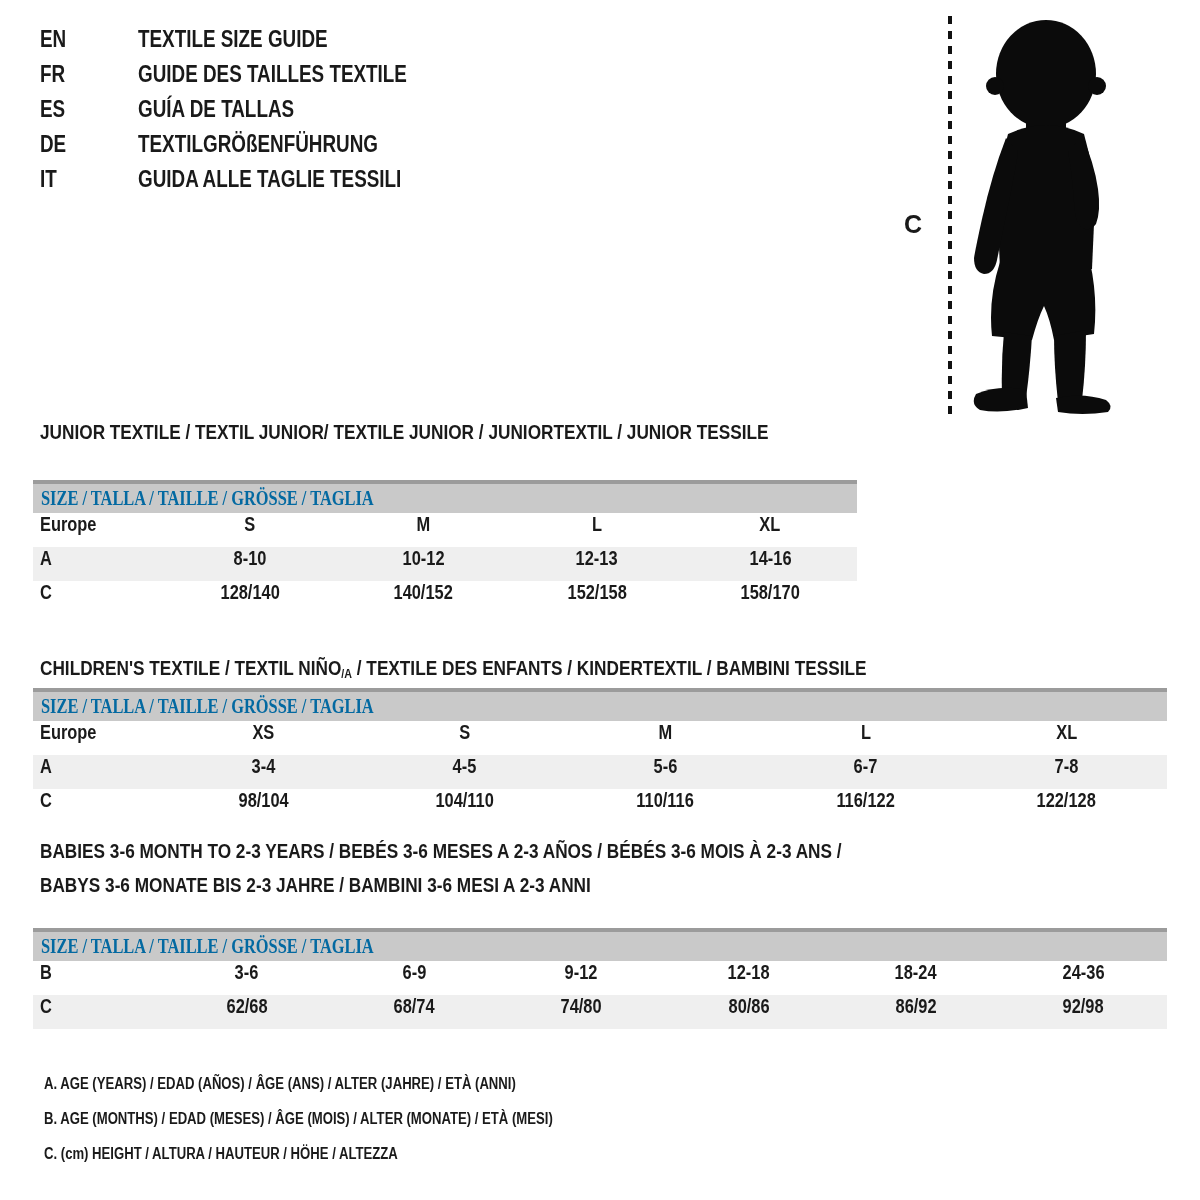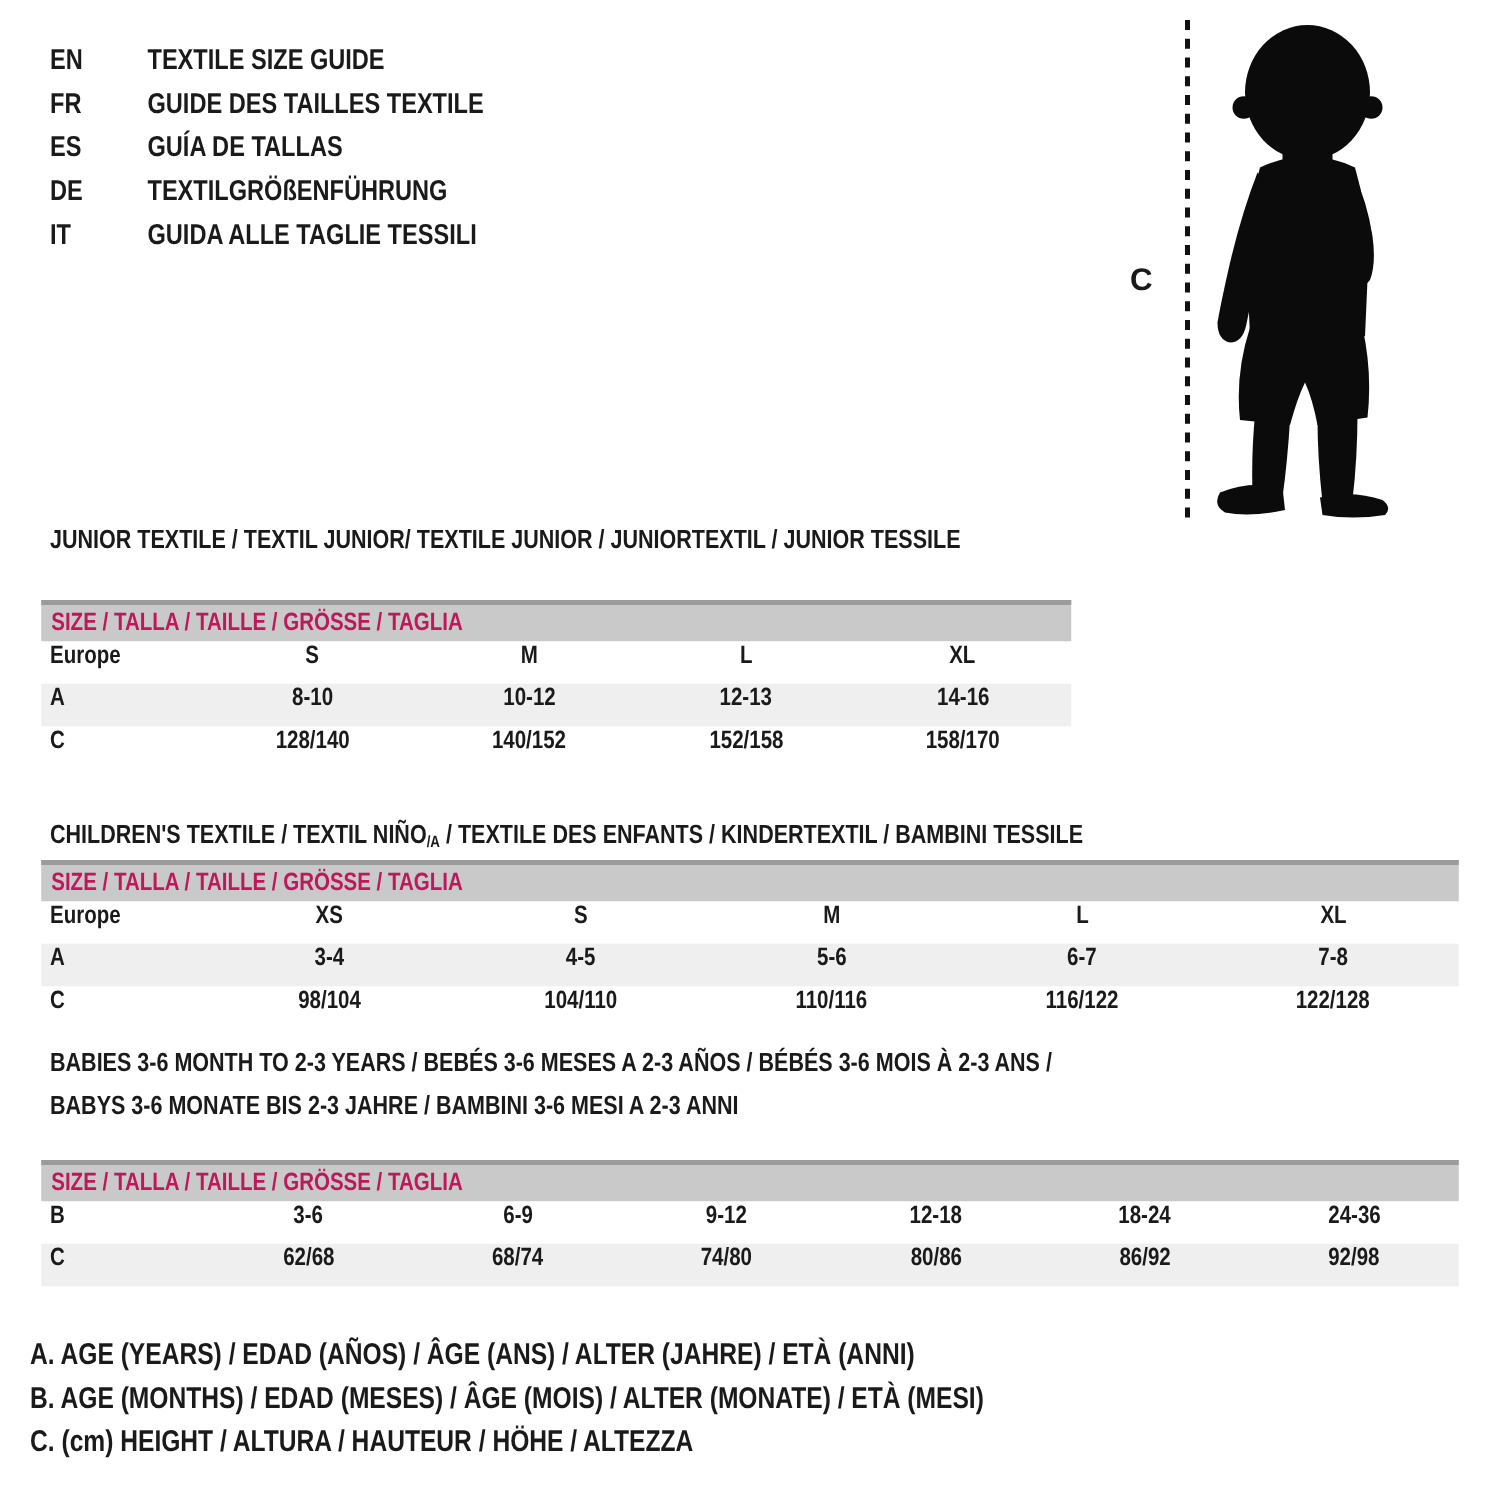--- a/index.html
+++ b/index.html
@@ -6,38 +6,38 @@
   body{
     width:1200px;height:1200px;background:#ffffff;position:relative;overflow:hidden;
     font-family:"Liberation Sans","DejaVu Sans",sans-serif;color:#1a1a1a;
   }
   .abs{position:absolute;}
   
   .cnd{display:inline-block;transform:scaleX(0.82);transform-origin:left center;white-space:nowrap;font-weight:bold;}
   .cndc{display:inline-block;transform:scaleX(0.82);transform-origin:center center;white-space:nowrap;font-weight:bold;}
 
   .lang-block{left:40px;top:26px;font-size:23px;}
-  .lang-row{display:flex;height:35px;align-items:flex-end;}
+  .lang-row{display:flex;height:35px;align-items:flex-start;gap:20px;}
   .lang-code{width:78px;flex:none;}
 
   .fig-label{left:904px;top:210px;font-size:25px;font-weight:bold;}
 
   .sec-title{font-size:21px;left:40px;}
   .babies-title{line-height:34px;}
 
   .size-table{left:33px;}
-  .thead{height:29px;border-top:4px solid #9b9b9b;background:#c9c9c9;line-height:29px;padding-left:8px;color:#be185d;font-size:20px;}
+  .thead{height:29px;border-top:4px solid #9b9b9b;background:#c9c9c9;line-height:29px;padding-left:8px;color:#0369a1;font-size:20px;font-family:Liberation Serif, serif;}
   .trow{display:flex;height:34px;align-items:flex-start;font-size:20px;}
   .trow.alt{background:#efefef;}
   .tlabel{width:130px;flex:none;padding-left:7px;box-sizing:border-box;text-align:left;}
   .tcell{flex:1;text-align:center;}
 
   .sub{font-size:0.62em;vertical-align:-0.25em;}
 
-  .legend{left:24px;top:1066px;font-size:24px;}
+  .legend{left:44px;top:1066px;font-size:16px;}
   .legend-row{height:35px;display:flex;align-items:center;}
 </style>
 </head>
 <body>
 
 <div class="abs lang-block">
   <div class="lang-row">
     <span class="lang-code"><span class="cnd">EN</span></span>
     <span class="cnd">TEXTILE SIZE GUIDE</span>
   </div>

